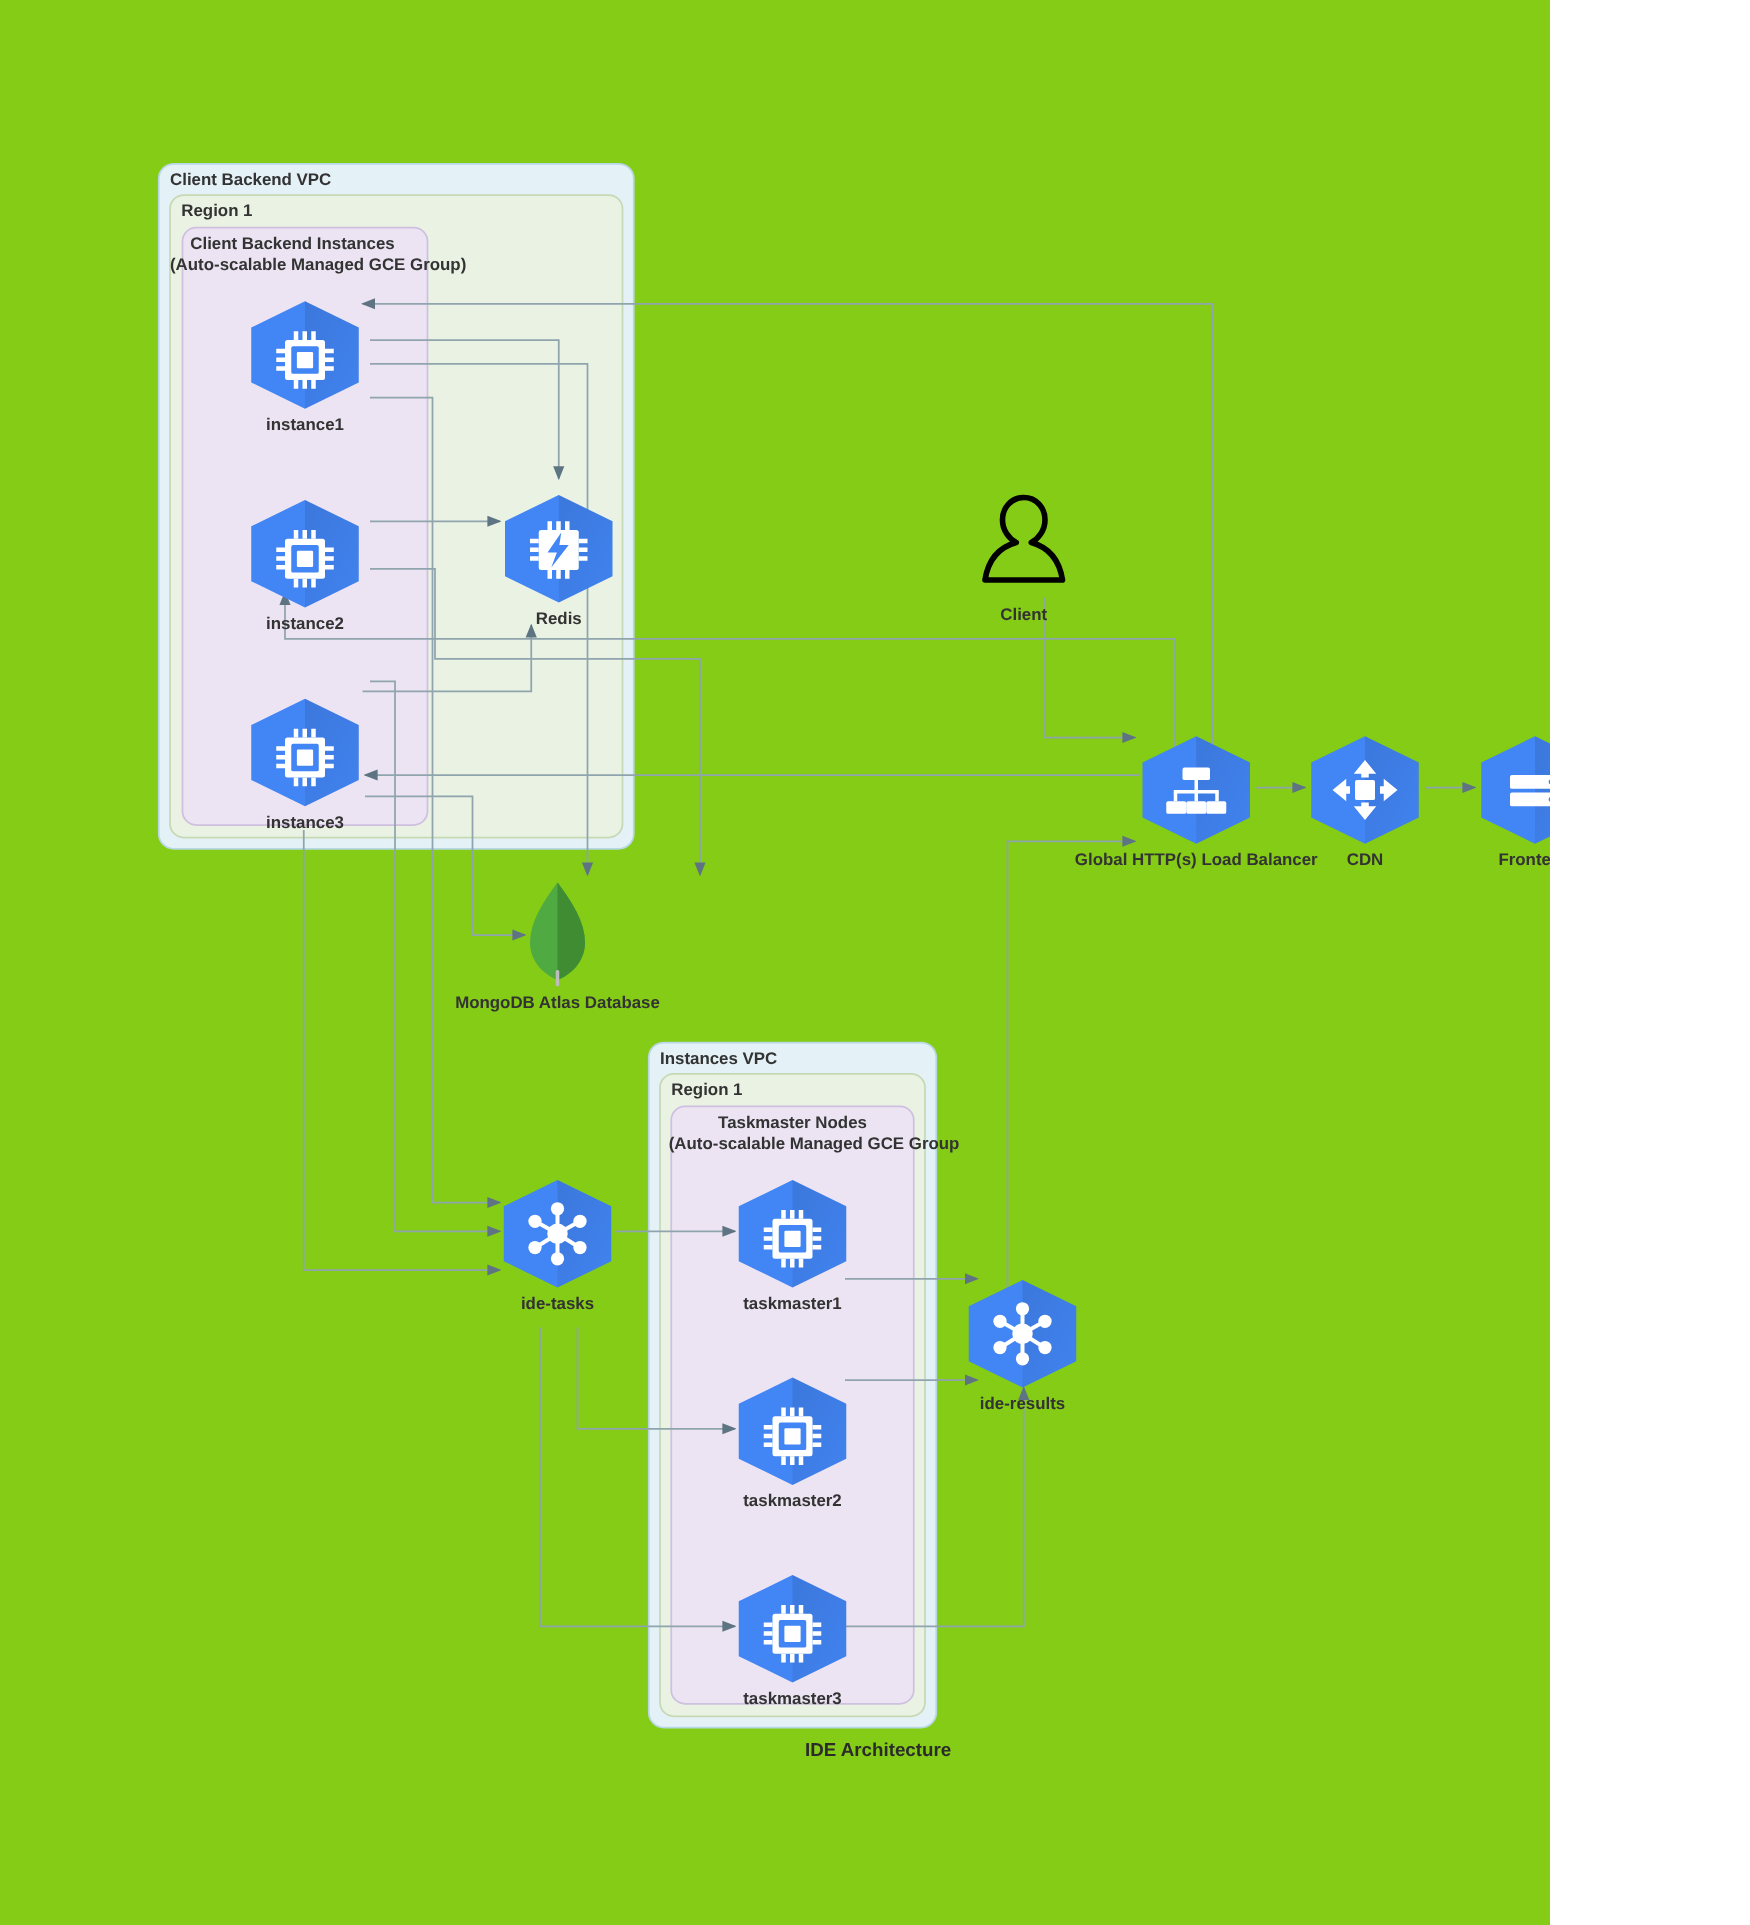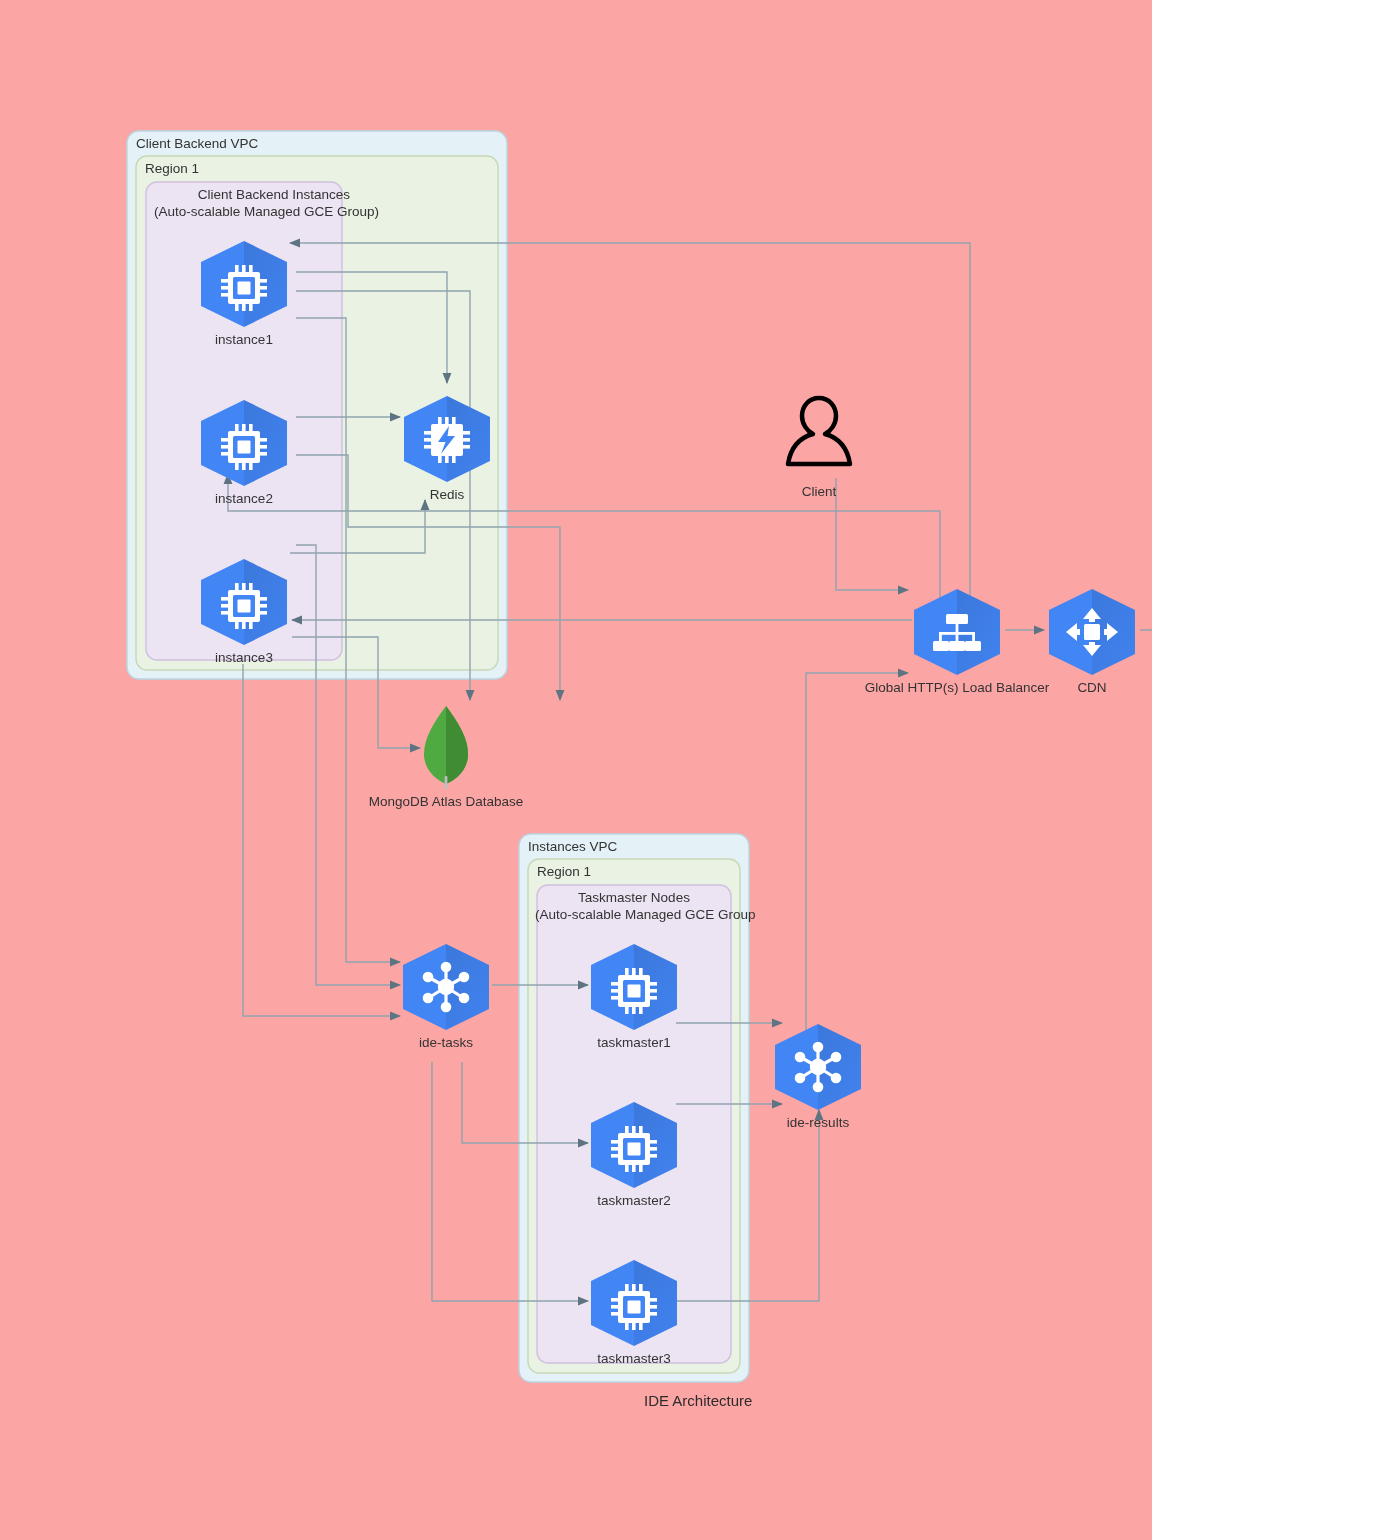--- a/index.html
+++ b/index.html
@@ -7,24 +7,25 @@
     margin: 0;
     padding: 0;
     background: #ffffff;
   }
   body {
     font-family: "Liberation Sans", sans-serif;
     -webkit-font-smoothing: antialiased;
   }
   #canvas {
     position: relative;
-    width: 1152px;
+    width: 1240px;
     height: 1540px;
-    background: #fca5a5;
+    background: #84cc16;
     overflow: hidden;
+    font-weight: bold;
   }
   svg.layer {
     position: absolute;
     left: 0;
     top: 0;
     width: 1400px;
     height: 1540px;
   }
   .edges { z-index: 2; }
   .groups { z-index: 1; }
@@ -132,21 +133,21 @@
       <path d="M 836,478 L 836,590 L 908,590"></path>
 
       <path d="M 1005,630 L 1044,630"></path>
 
       <path d="M 1140,630 L 1180,630"></path>
     </g>
   </svg>
 
   <div class="grouplabel" style="left:136px; top:135px;">Client Backend VPC</div>
   <div class="grouplabel" style="left:145px; top:160px;">Region 1</div>
-  <div class="grouplabel centered" style="left:154px; top:186px; width:196px;text-align:right;">Client Backend Instances
+  <div class="grouplabel centered" style="left:136px; top:186px; width:196px;">Client Backend Instances
 (Auto-scalable Managed GCE Group)</div>
 
   <div class="grouplabel" style="left:528px; top:838px;">Instances VPC</div>
   <div class="grouplabel" style="left:537px; top:863px;">Region 1</div>
   <div class="grouplabel centered" style="left:535px; top:889px; width:198px;">Taskmaster Nodes
 (Auto-scalable Managed GCE Group</div>
 
   <div class="node" style="left:184px; top:238px;">
     <div class="hexwrap">
       <svg viewBox="0 0 100 92" width="100" height="92">

